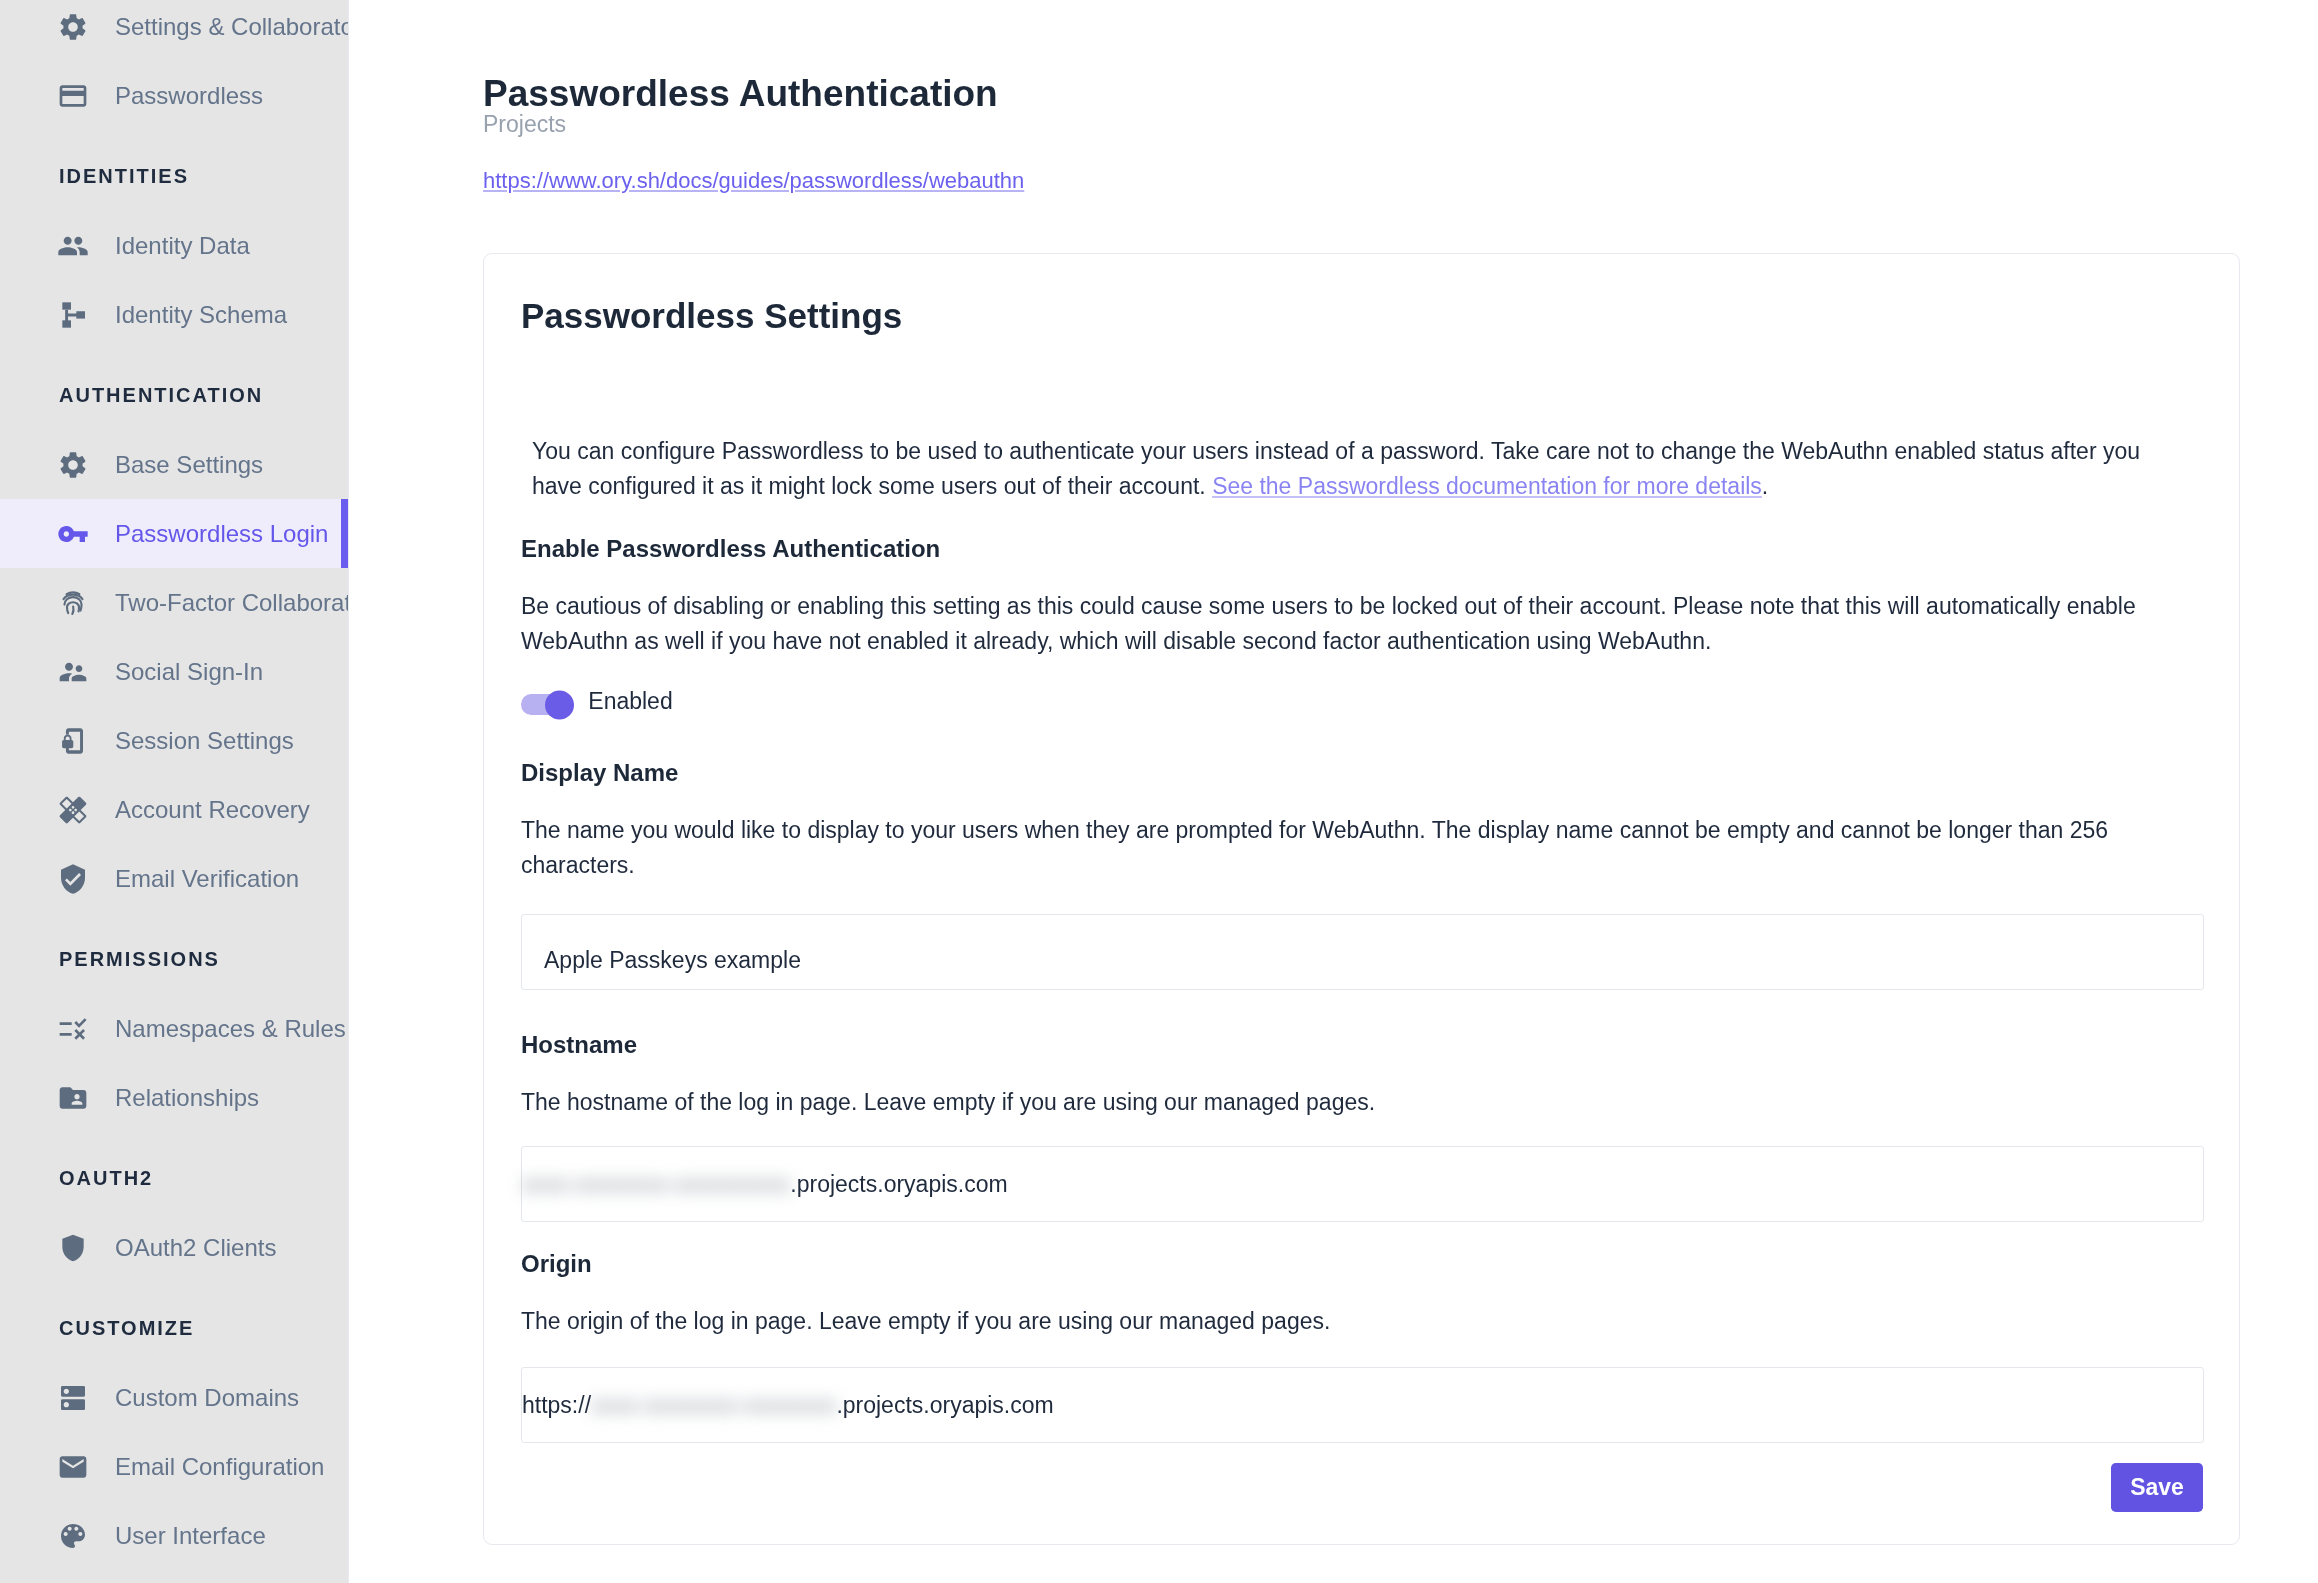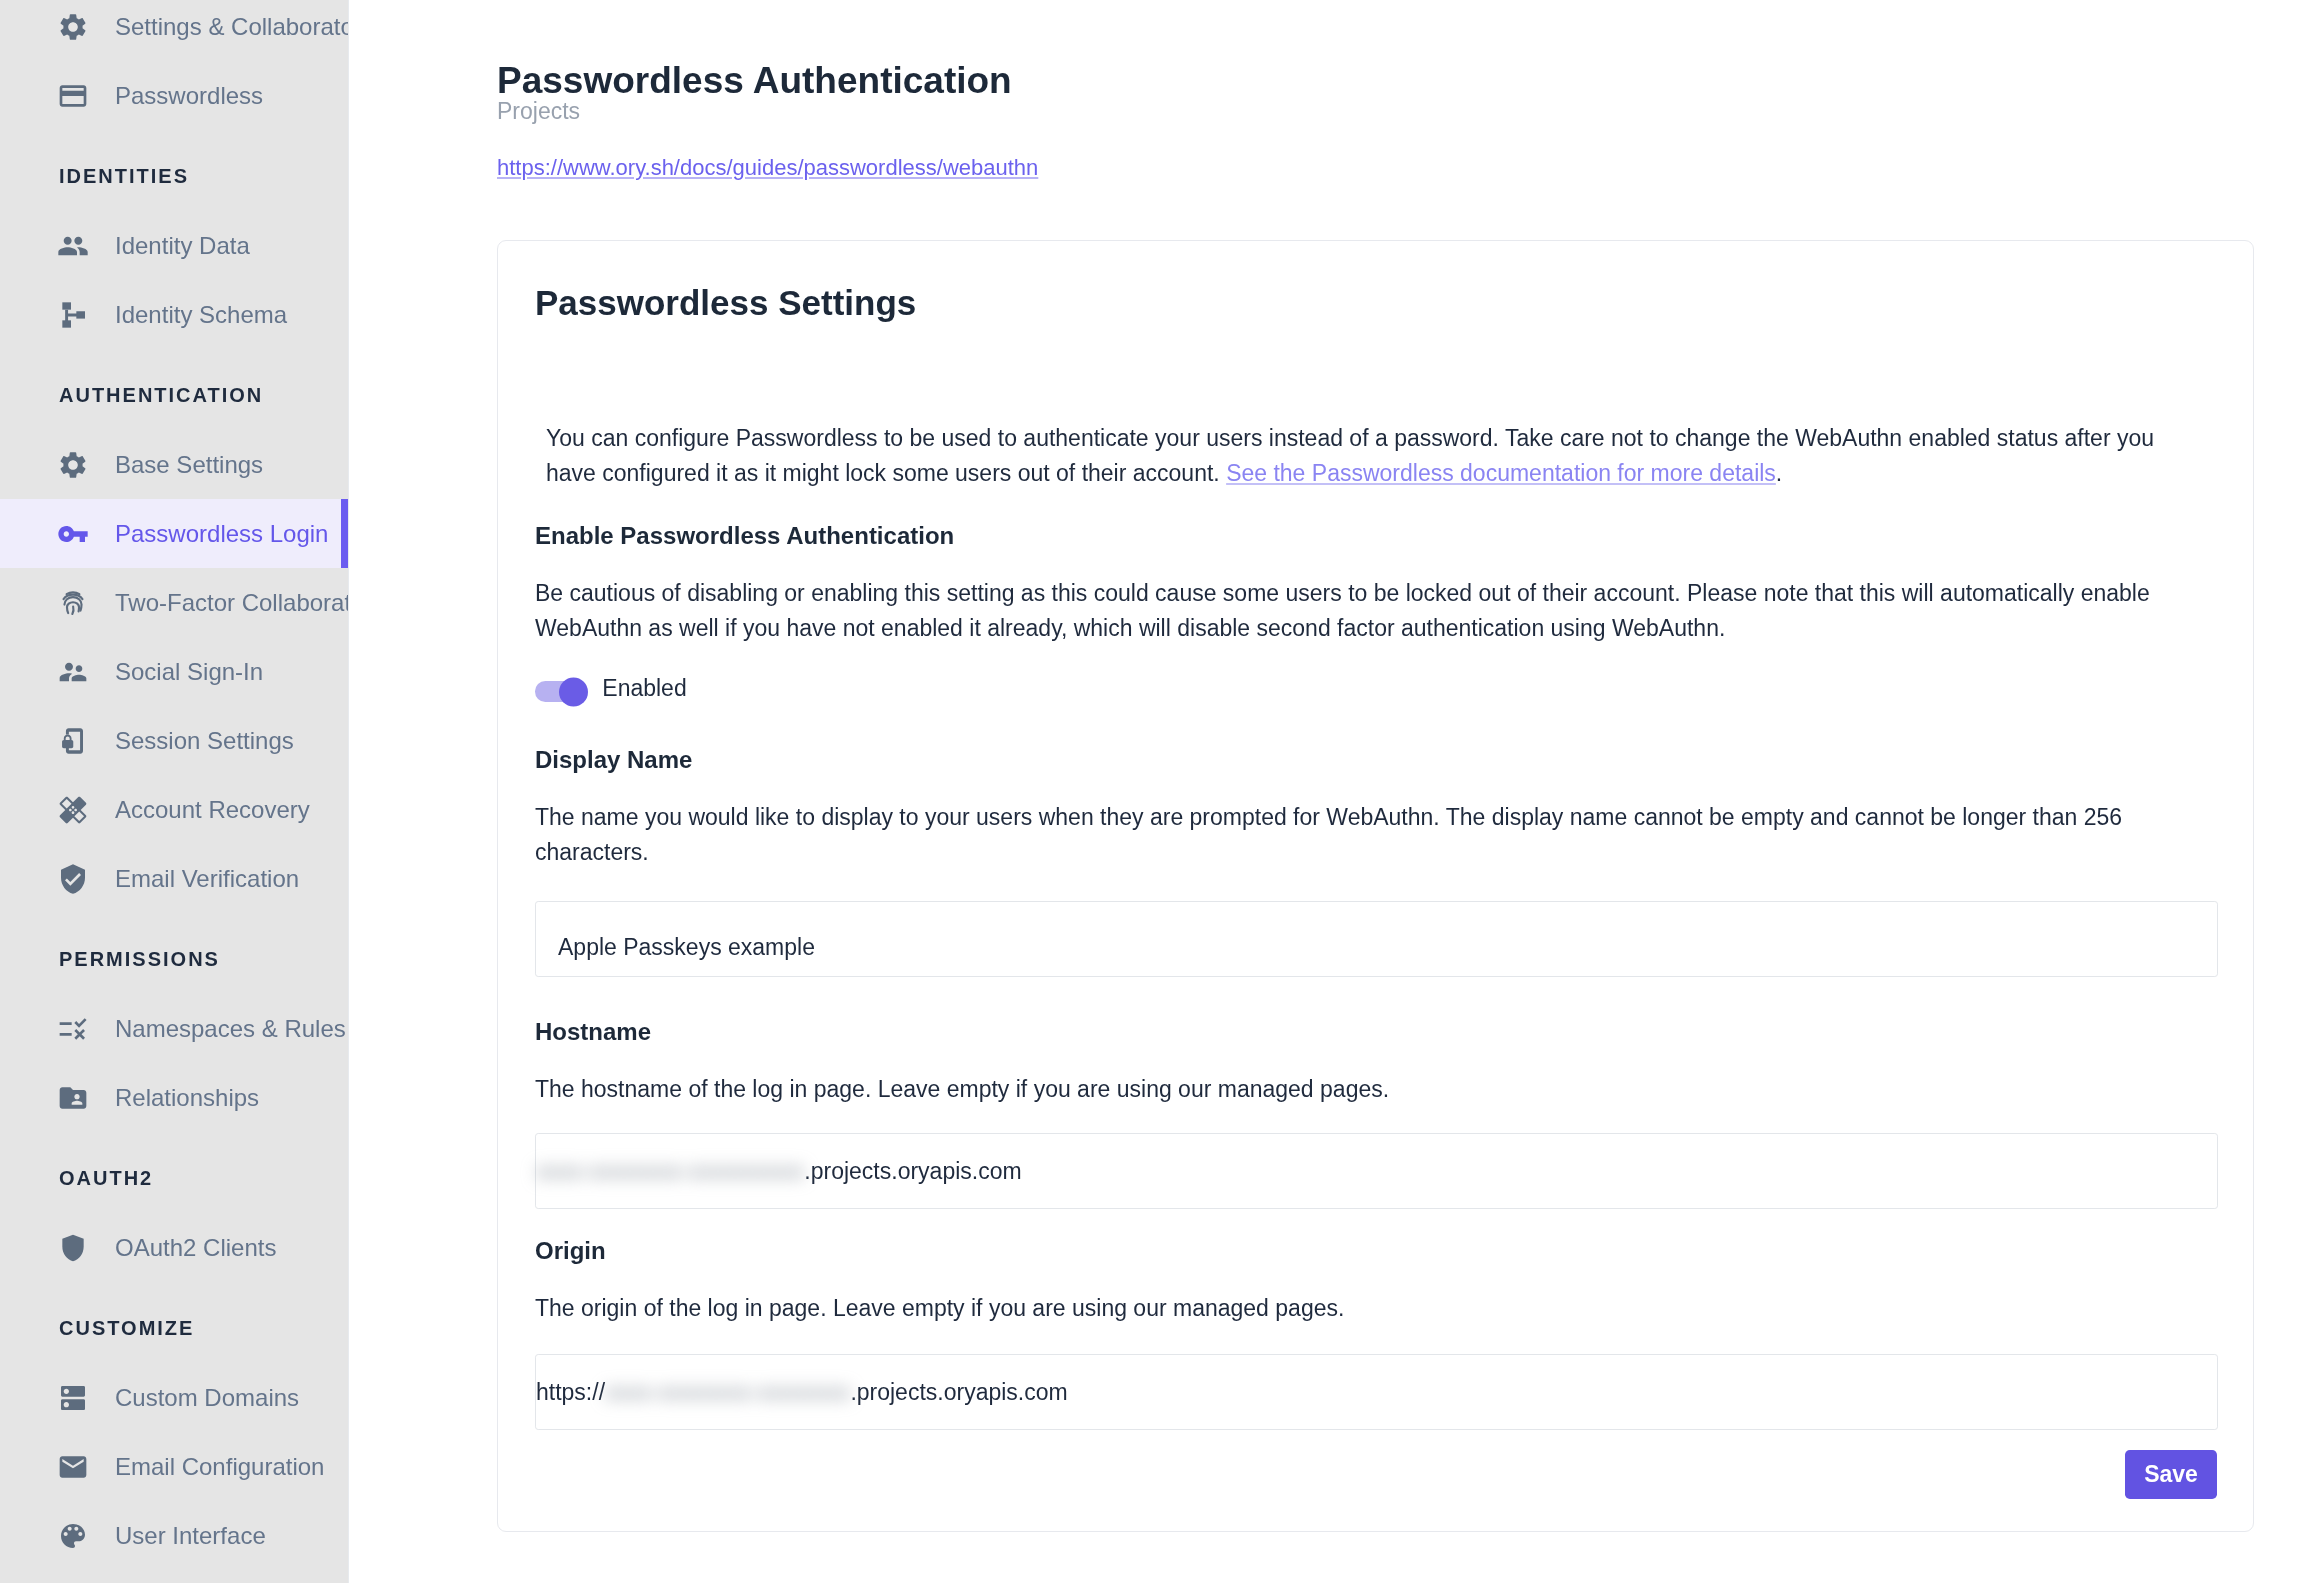--- a/index.html
+++ b/index.html
@@ -13,21 +13,21 @@
   .srow:first-child{margin-top:-8px;}
   .srow svg{width:32px;height:32px;flex:none;}
   .srow .lbl{margin-left:26px;font-size:24px;color:#64748b;white-space:nowrap;}
   .srow.active{background:#efedfc;color:#6457ea;}
   .srow.active .lbl{color:#6457ea;font-weight:500;}
   .srow.active::after{content:'';position:absolute;right:0;top:0;bottom:0;width:7.2px;background:#6b5cf0;}
   .shead{height:69px;margin-top:12px;display:flex;align-items:center;padding-left:59px;
          font-size:20px;font-weight:700;letter-spacing:2px;color:#1f2b3e;white-space:nowrap;}
 
   
-  .main{position:absolute;left:483px;top:3px;width:1781px;height:1420px;margin-left:14px;}
+  .main{position:absolute;left:483px;top:16px;width:1781px;height:1420px;}
   .page-title{position:absolute;left:0;top:29px;font-size:37px;line-height:48px;font-weight:700;color:#1d2939;}
   .breadcrumb{position:absolute;left:0;top:92px;font-size:23px;line-height:32px;color:#98a1ae;}
   .doc-link{position:absolute;left:0;top:149px;font-size:22px;line-height:32px;color:#6b61ee;text-decoration:underline;text-decoration-color:#b8b3f5;cursor:pointer;}
 
   .card{position:absolute;left:0;top:237px;width:1757px;height:1292px;background:#fff;
         border:1.6px solid #e7e9ee;border-radius:9px;}
   .card h2{position:absolute;left:37px;top:41px;margin:0;font-size:35px;line-height:41px;font-weight:700;color:#1d2939;}
   .intro{position:absolute;left:48px;top:395px;width:1662px;font-size:23px;line-height:35px;color:#1f2a3d;}
   .intro{top:157px;}
   .inline-link{color:#8a84f2;text-decoration:underline;text-decoration-color:#c3c0f7;cursor:pointer;}

